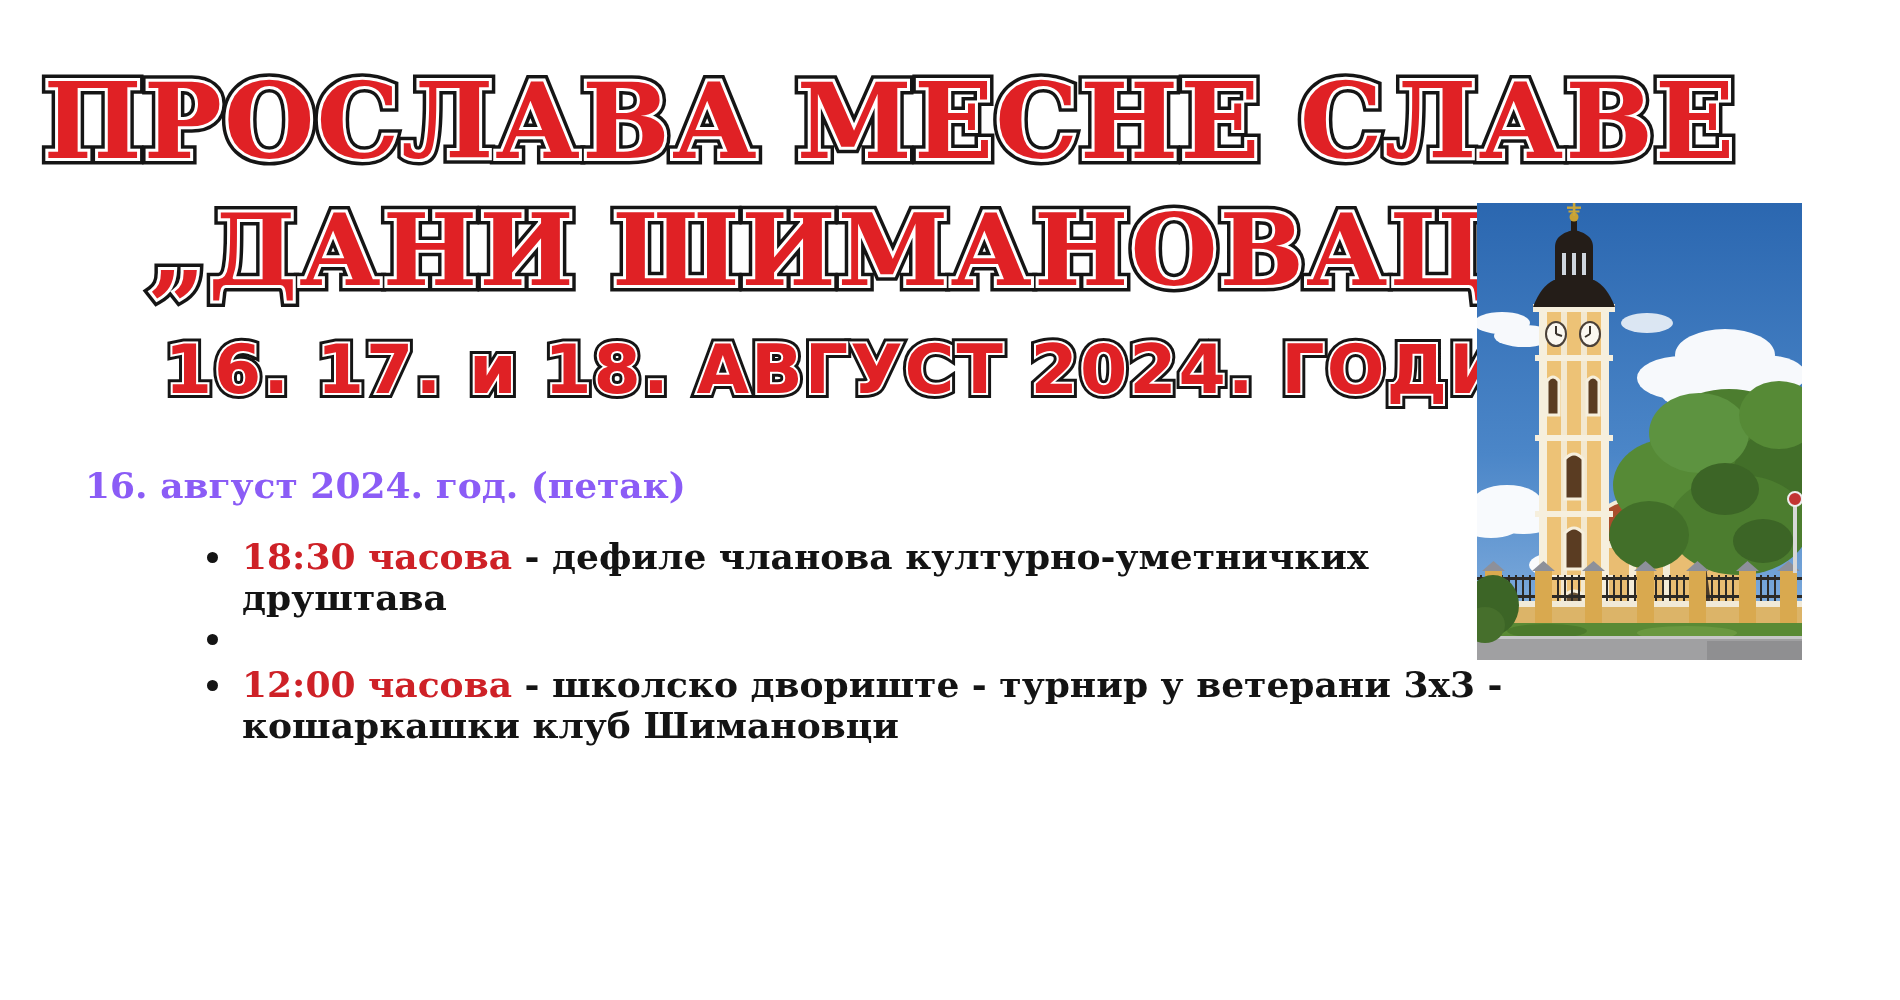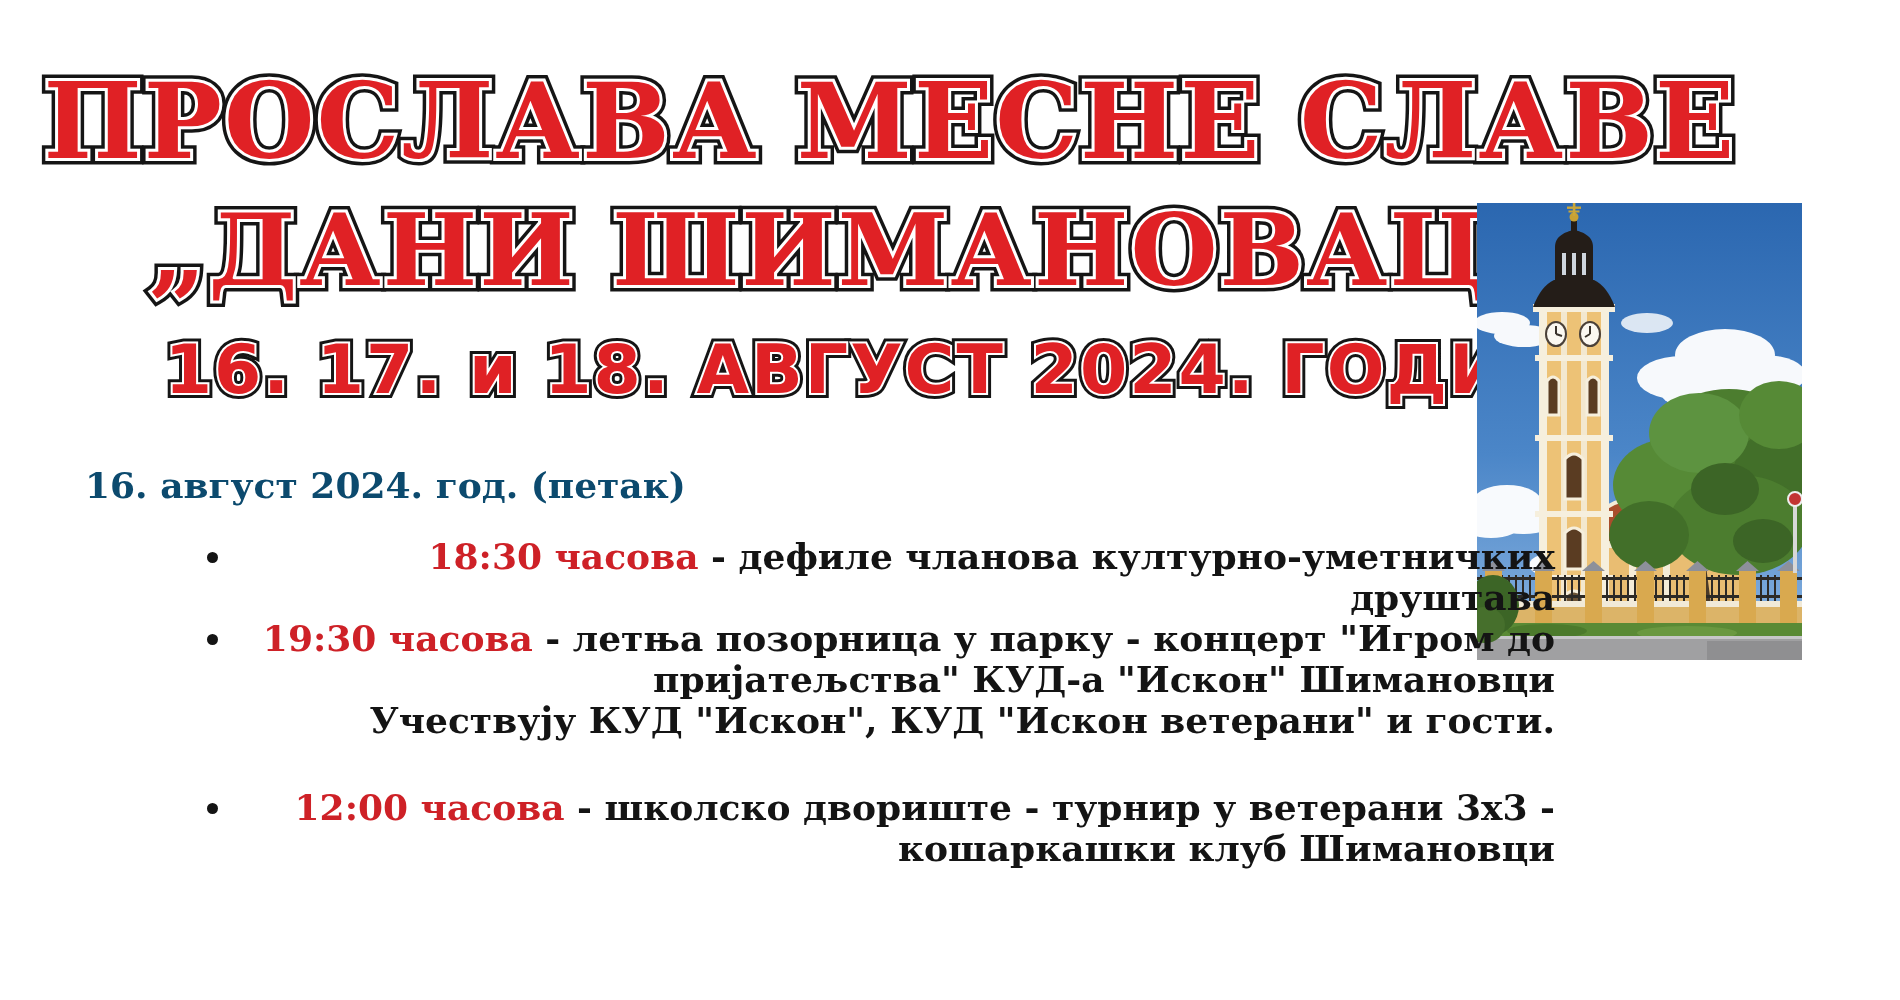--- a/index.html
+++ b/index.html
@@ -15,28 +15,28 @@
   .t1 .lyr-black,.t2 .lyr-black{-webkit-text-stroke:13px #151515;color:#151515;}
   .t1 .lyr-white,.t2 .lyr-white{-webkit-text-stroke:6px #ffffff;color:#ffffff;}
   .t3{top:336px;font-family:"DejaVu Sans",sans-serif;font-size:68px;letter-spacing:2px;}
   .t3 .lyr-black{-webkit-text-stroke:10px #151515;color:#151515;}
   .t3 .lyr-white{-webkit-text-stroke:4px #ffffff;color:#ffffff;}
   .lyr-red{color:#e02125;}
 
   
   .schedule{position:absolute;left:85px;top:465px;width:1470px;
             font-size:36px;line-height:41px;font-weight:bold;color:#141414;}
-  .schedule h2{margin:0 0 30px 0;font-size:36px;line-height:41px;color:#0c4a6e;font-weight:bold;}
+  .schedule h2{margin:0 0 30px 0;font-size:36px;line-height:41px;color:#8b5cf6;font-weight:bold;}
   .schedule section + section{margin-top:46px;}
   .schedule section + section h2{margin-bottom:34px;}
   .schedule ul{margin:0;padding:0;list-style:none;}
   .schedule li{position:relative;padding-left:157px;}
   .schedule .dot{position:absolute;left:122px;top:16px;width:11px;height:11px;
                  border-radius:50%;background:#141414;}
-  .schedule p{margin:0;text-align:right;}
+  .schedule p{margin:0;}
   .schedule .time{color:#ce2127;}
 
   
   .church-photo{position:absolute;left:1477px;top:203px;width:325px;height:457px;margin:0;}
   .church-photo svg{display:block;width:100%;height:100%;}
 </style>
 </head>
 <body>
 
 <div class="page">
@@ -212,25 +212,20 @@
         <h2>16. август 2024. год. (петак)</h2>
         <ul>
           <li>
             <span class="dot"></span>
             <div>
               <p><span class="time">18:30 часова</span><span> - дефиле чланова културно-уметничких друштава</span></p>
             </div>
           </li>
           <li>
             <span class="dot"></span>
-            <div>
-              <p><span class="time">19:30 часова</span><span> - летња позорница у парку - концерт "Игром до</span></p>
-              <p>пријатељства" КУД-а "Искон" Шимановци</p>
-              <p>Учествују КУД "Искон", КУД "Искон ветерани" и гости.</p>
-            </div>
           </li>
         </ul>
       </section>
       <section>
         <ul>
           <li>
             <span class="dot"></span>
             <div>
               <p><span class="time">12:00 часова</span><span> - школско двориште - турнир у ветерани 3х3 -</span></p>
               <p>кошаркашки клуб Шимановци</p>

